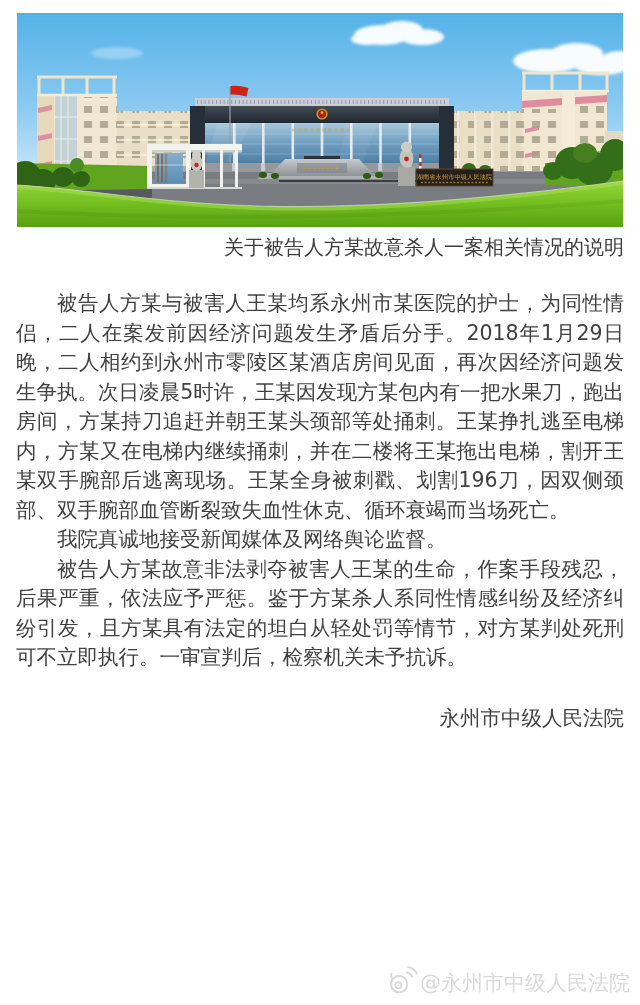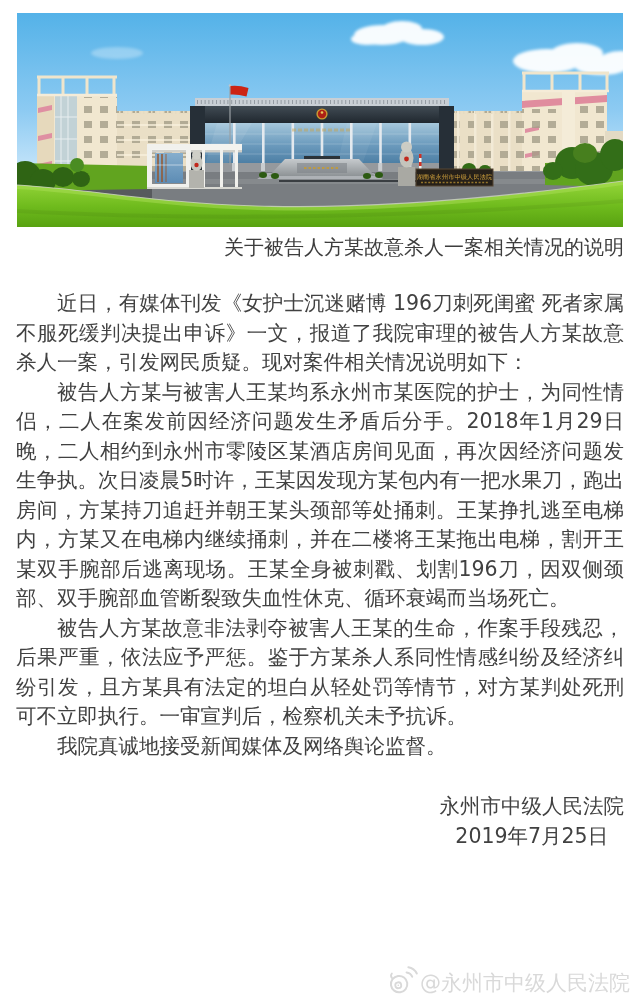--- a/index.html
+++ b/index.html
@@ -288,34 +288,32 @@
     <path d="M0,172 C70,176 140,190 240,193 C340,196 460,188 606,168" fill="none" stroke="#cdd2c6" stroke-width="1.2" opacity="0.8"></path>
     <path d="M0,196 C150,204 350,206 606,186 L606,190 C350,210 150,208 0,200 Z" fill="#000000" opacity="0.05"></path>
   </g>
 </svg>
 </div>
 
 <h1 class="doc-title">关于被告人方某故意杀人一案相关情况的说明</h1>
 
 <div class="doc-body">
 
-    <p>近日，有媒体刊发《女护士沉迷赌博 196刀刺死闺蜜 死者家属不服死缓判决提出申诉》一文，报道了我院审理的被告人方某故意杀人一案，引发网民质疑。现对案件相关情况说明如下：</p>
 
     <p>被告人方某与被害人王某均系永州市某医院的护士，为同性情侣，二人在案发前因经济问题发生矛盾后分手。2018年1月29日晚，二人相约到永州市零陵区某酒店房间见面，再次因经济问题发生争执。次日凌晨5时许，王某因发现方某包内有一把水果刀，跑出房间，方某持刀追赶并朝王某头颈部等处捅刺。王某挣扎逃至电梯内，方某又在电梯内继续捅刺，并在二楼将王某拖出电梯，割开王某双手腕部后逃离现场。王某全身被刺戳、划割196刀，因双侧颈部、双手腕部血管断裂致失血性休克、循环衰竭而当场死亡。</p>
 
 
+    <p>我院真诚地接受新闻媒体及网络舆论监督。</p>
+
     <p>被告人方某故意非法剥夺被害人王某的生命，作案手段残忍，后果严重，依法应予严惩。鉴于方某杀人系同性情感纠纷及经济纠纷引发，且方某具有法定的坦白从轻处罚等情节，对方某判处死刑可不立即执行。一审宣判后，检察机关未予抗诉。</p>
-
-    <p>我院真诚地接受新闻媒体及网络舆论监督。</p>
   </div>
 
 <div class="signature">
   <div class="sig-inner">
     <div>永州市中级人民法院</div>
-    <div>2019年7月25日</div>
   </div>
 </div>
 
 <div class="watermark">
   <span class="wicon">
     <svg width="33" height="30" viewBox="0 0 33 30">
       <g fill="none" stroke="#d9d9d9" stroke-linecap="round">
         <circle cx="12" cy="19.5" r="8.2" stroke-width="2"></circle>
         <circle cx="11" cy="20.5" r="3" stroke-width="1.8"></circle>
         <circle cx="11" cy="20.5" r="0.8" fill="#d9d9d9" stroke="none"></circle>

